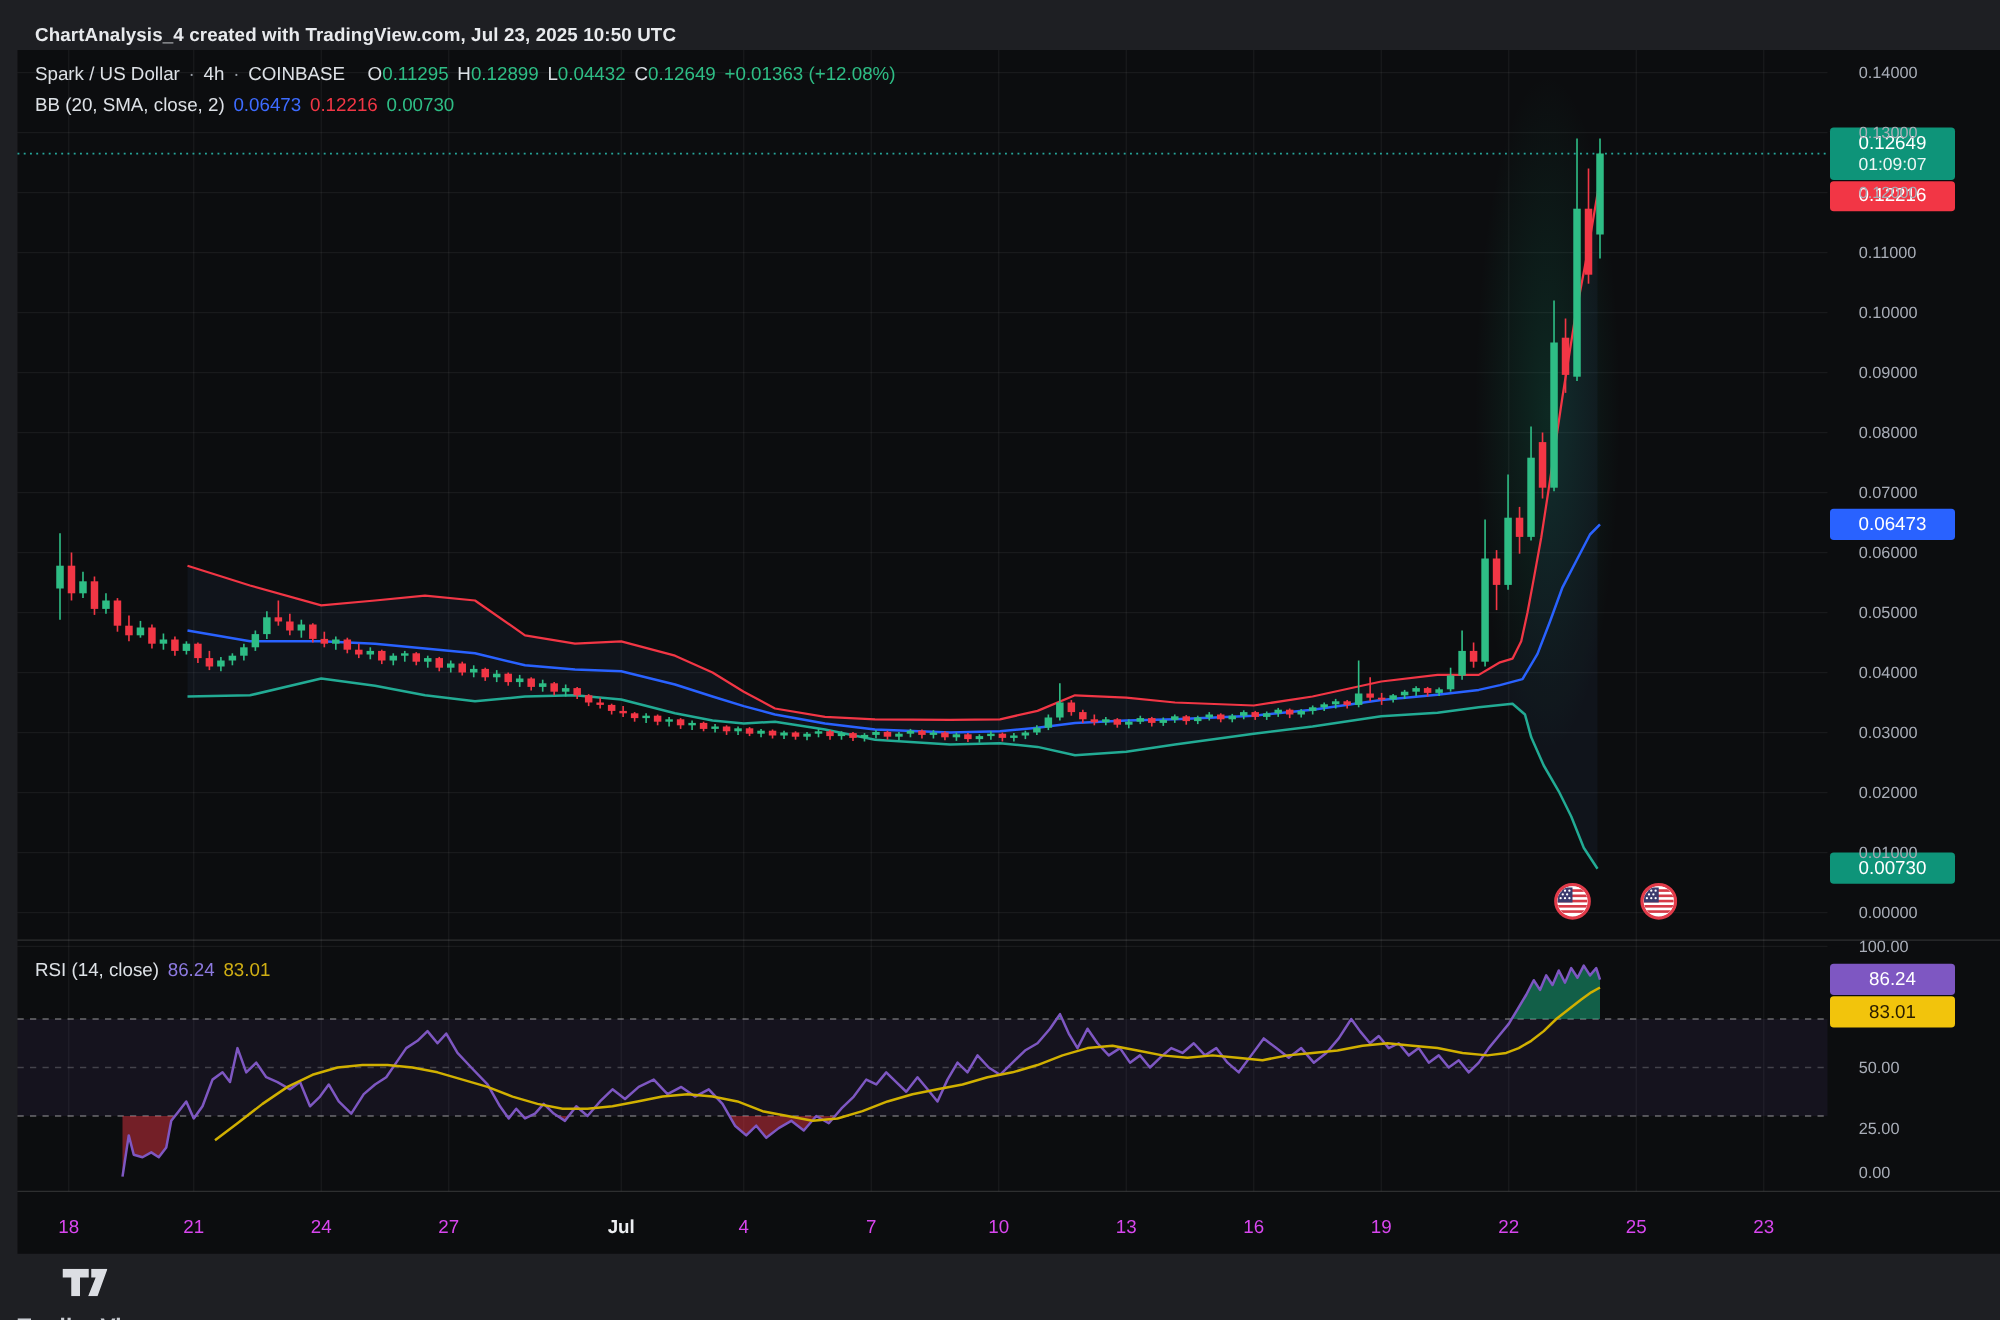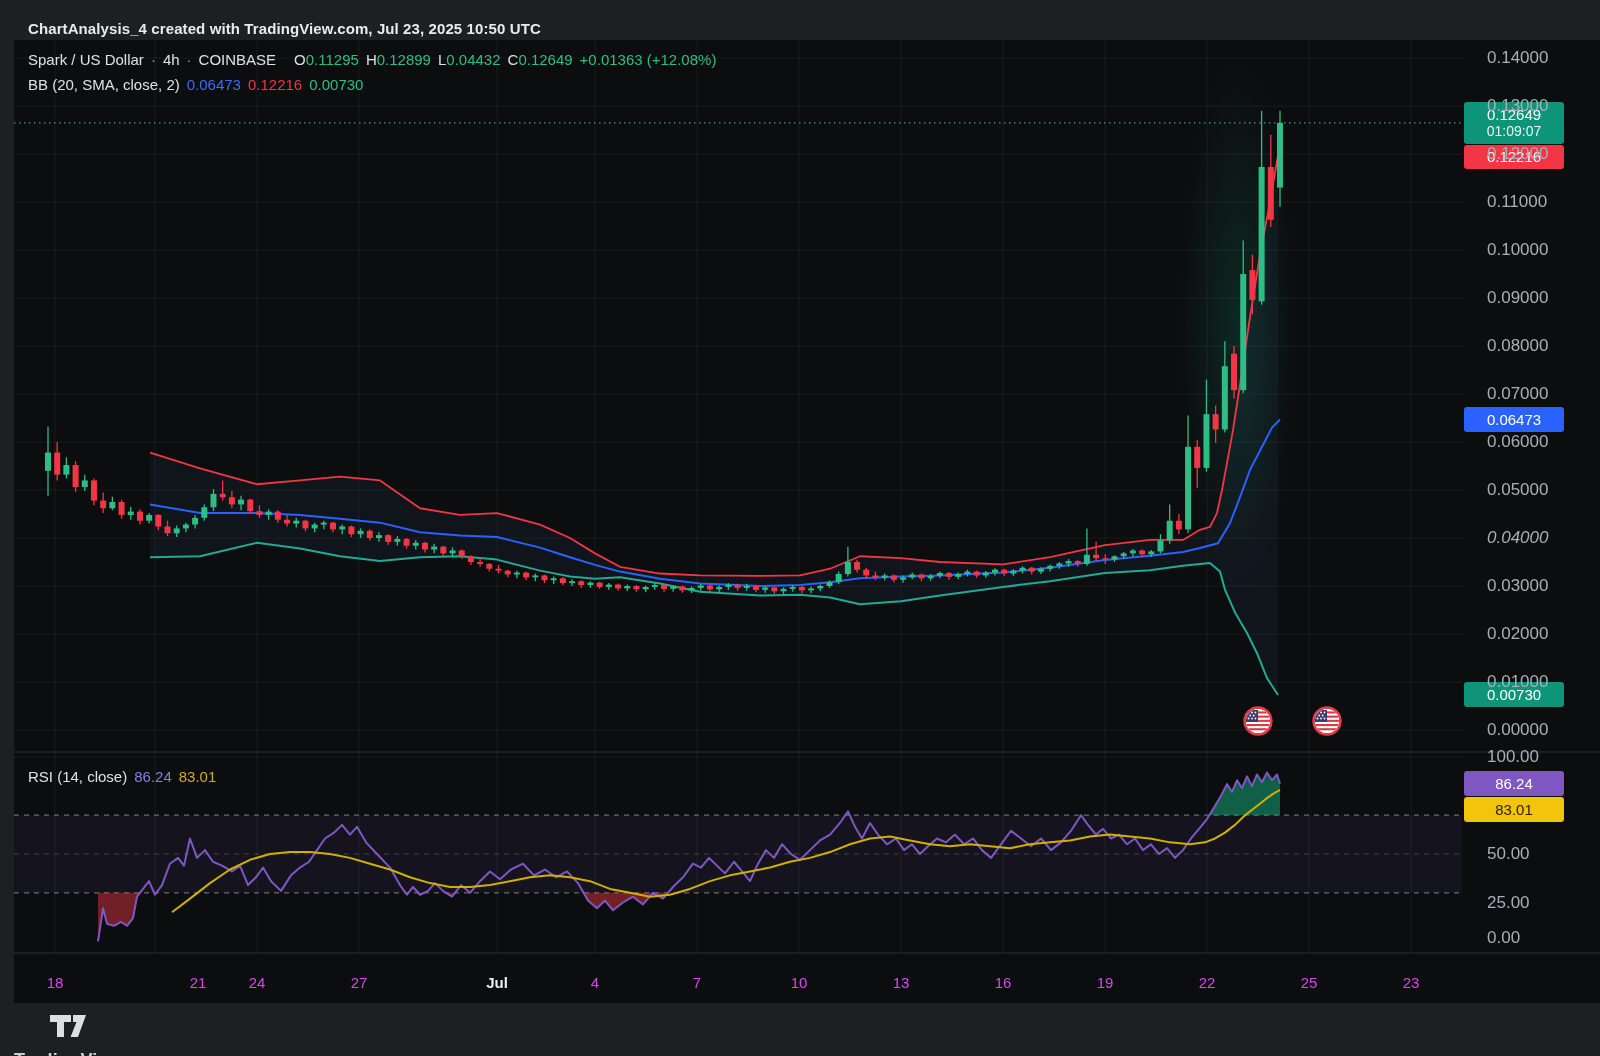--- a/index.html
+++ b/index.html
@@ -9,21 +9,21 @@
   .hdr{position:absolute;left:28px;top:0;height:56px;display:flex;align-items:center;
        font-size:15px;font-weight:700;color:#e8eaed;letter-spacing:.1px;}
   .legend{position:absolute;left:28px;display:flex;align-items:center;gap:7px;font-size:15px;color:#dde1e6;white-space:nowrap;}
   .lg-sep{color:#9aa0a8;}
   .lg-green{color:#2ebd85;}
   .lg-pref{color:#dde1e6;}
   .lg-blue{color:#3d6bff;}
   .lg-red{color:#f23645;}
   .lg-purple{color:#8d7ae0;}
   .lg-yellow{color:#cfae14;}
-  .axis-label{position:absolute;left:1487px;transform:translateY(-50%);font-size:17px;color:#a9aeb8;}
+  .axis-label{position:absolute;left:1487px;transform:translateY(-50%);font-size:13px;color:#a9aeb8;}
   .time-label{position:absolute;top:982px;transform:translate(-50%,-50%);font-size:15px;color:#d946ef;}
   .time-label.major{color:#eceef1;font-weight:700;}
   .badge{position:absolute;left:1464px;width:100px;border-radius:3px;text-align:center;
          font-size:15px;color:#fff;display:flex;flex-direction:column;justify-content:center;}
   .badge .sub{font-size:14px;opacity:.92;}
   .flag{position:absolute;width:30px;height:30px;}
   .footer-logo{position:absolute;left:14px;top:1015px;display:flex;align-items:center;gap:9px;flex-direction:column;}
   .footer-logo .tv-text{font-size:18px;font-weight:600;color:#c9ccd2;letter-spacing:.2px;}
 </style>
 </head>
@@ -425,31 +425,31 @@
       <div class="axis-label" style="top: 58px;">0.14000</div>
       <div class="axis-label" style="top: 106px;">0.13000</div>
       <div class="axis-label" style="top: 154px;">0.12000</div>
       <div class="axis-label" style="top: 202px;">0.11000</div>
       <div class="axis-label" style="top: 250px;">0.10000</div>
       <div class="axis-label" style="top: 298px;">0.09000</div>
       <div class="axis-label" style="top: 346px;">0.08000</div>
       <div class="axis-label" style="top: 394px;">0.07000</div>
       <div class="axis-label" style="top: 442px;">0.06000</div>
       <div class="axis-label" style="top: 490px;">0.05000</div>
-      <div class="axis-label" style="top: 538px; font-style: italic;">0.04000</div>
+      <div class="axis-label" style="top: 538px;">0.04000</div>
       <div class="axis-label" style="top: 586px; text-align: center;">0.03000</div>
       <div class="axis-label" style="top: 634px;">0.02000</div>
       <div class="axis-label" style="top: 682px;">0.01000</div>
       <div class="axis-label" style="top: 730px;">0.00000</div>
       <div class="axis-label" style="top: 757px;">100.00</div>
       <div class="axis-label" style="top: 854px;">50.00</div>
       <div class="axis-label" style="top: 902.5px;">25.00</div>
       <div class="axis-label" style="top: 938px;">0.00</div>
       <div class="time-label" style="left: 55px;">18</div>
-      <div class="time-label" style="left: 155px; margin-left: 43px;">21</div>
+      <div class="time-label" style="left: 155px;">21</div>
       <div class="time-label" style="left: 257px;">24</div>
       <div class="time-label" style="left: 359px;">27</div>
       <div class="time-label major" style="left: 497px;">Jul</div>
       <div class="time-label" style="left: 595px;">4</div>
       <div class="time-label" style="left: 697px;">7</div>
       <div class="time-label" style="left: 799px;">10</div>
       <div class="time-label" style="left: 901px;">13</div>
       <div class="time-label" style="left: 1003px;">16</div>
       <div class="time-label" style="left: 1105px;">19</div>
       <div class="time-label" style="left: 1207px;">22</div>

